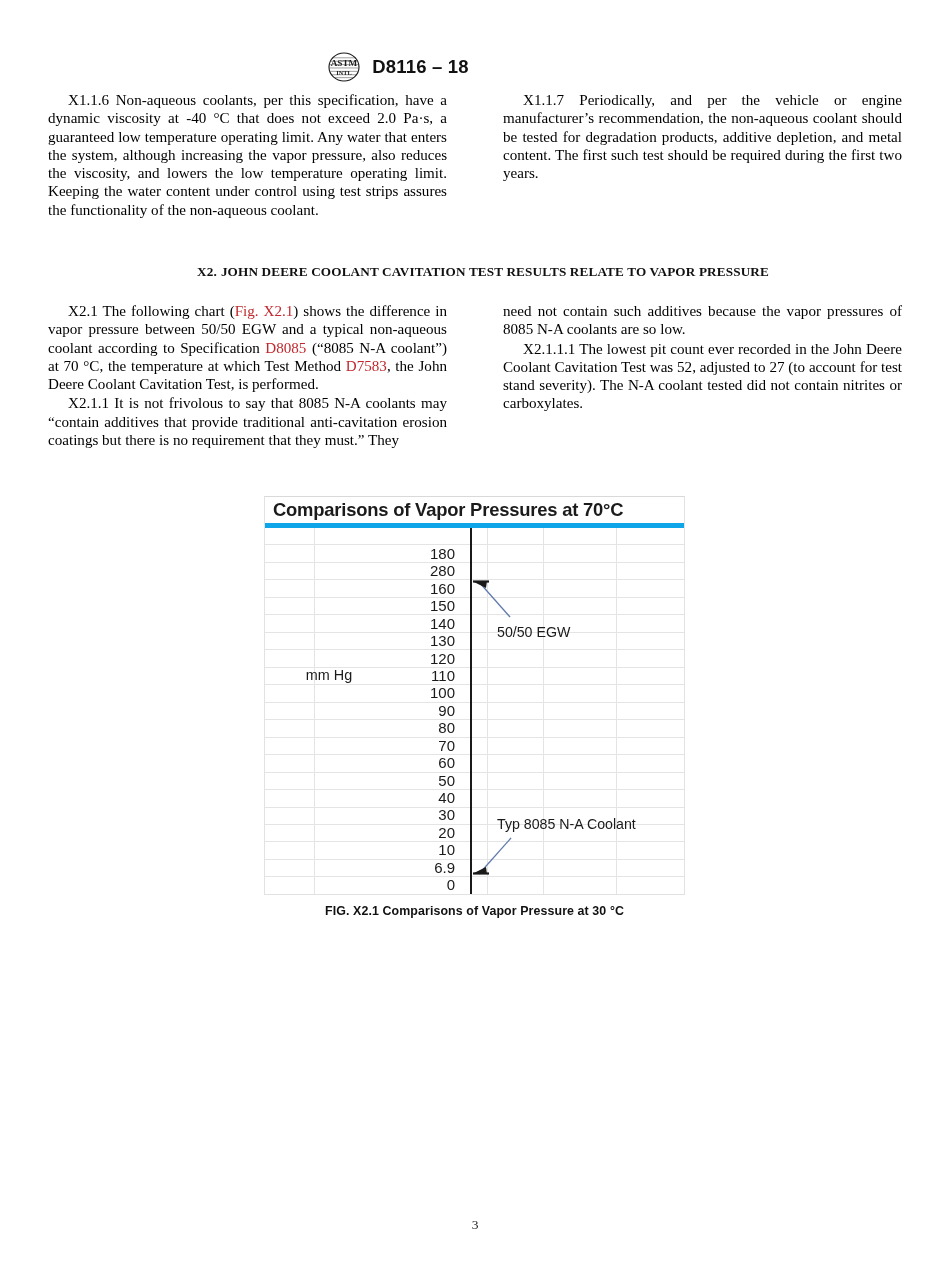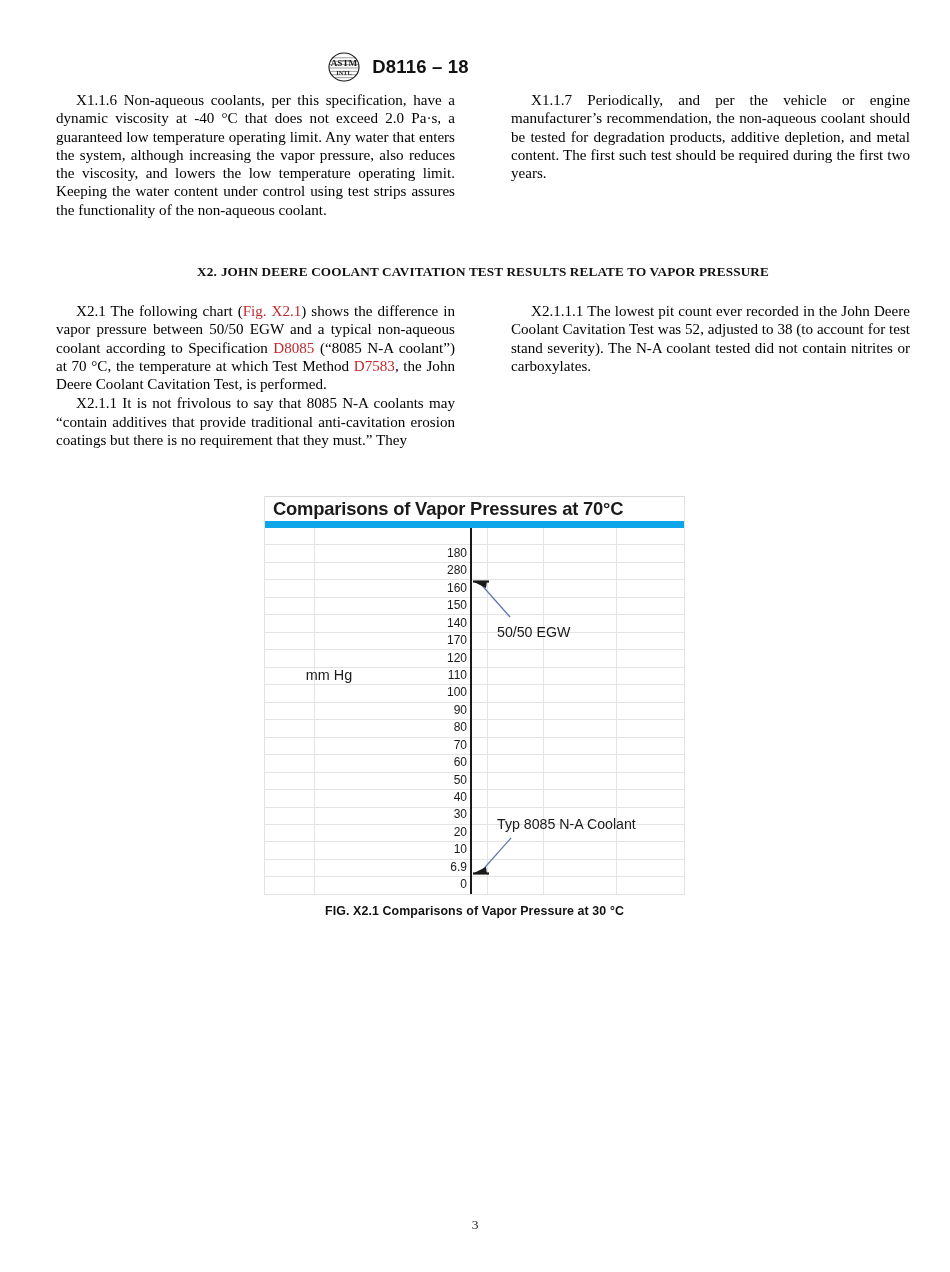--- a/index.html
+++ b/index.html
@@ -39,21 +39,21 @@
     font-weight: bold;
     font-size: 18.5px;
     letter-spacing: 0.2px;
     white-space: nowrap;
     color: #111;
   }
 
   
   .columns {
     position: absolute;
-    left: 56px;
+    left: 48px;
     width: 854px;
     display: flex;
     gap: 56px;
   }
   .col {
     width: 409px;
   }
   .block-1 { top: 91px; }
   .block-2 { top: 302px; }
 
@@ -98,21 +98,21 @@
   .chart-frame {
     position: relative;
     width: 419px;
     border: 1px solid #e2e2e2;
     border-top: 1px solid #d9d9d9;
     background: #ffffff;
     box-sizing: content-box;
   }
   .chart-title-row {
     height: 31px;
-    border-bottom: 7px solid #0ea5e9;
+    border-bottom: 5px solid #0ea5e9;
     display: flex;
     align-items: center;
     padding-left: 8px;
     box-sizing: border-box;
   }
   .chart-title {
     font-family: "Liberation Sans", "DejaVu Sans", sans-serif;
     font-weight: bold;
     font-size: 18.4px;
     letter-spacing: -0.2px;
@@ -159,25 +159,25 @@
     bottom: 0;
     left: 205px;
     width: 2.4px;
     background: #1a1a1a;
     z-index: 4;
   }
 
   
   .tick-label {
     position: absolute;
-    left: 120px;
+    left: 108px;
     width: 82px;
     text-align: right;
     font-family: "Liberation Sans", "DejaVu Sans", sans-serif;
-    font-size: 12px;
+    font-size: 15px;
     color: #1a1a1a;
     line-height: 17.4px;
     z-index: 3;
   }
   .unit-label {
     position: absolute;
     left: 10px;
     width: 108px;
     text-align: center;
     font-family: "Liberation Sans", "DejaVu Sans", sans-serif;
@@ -256,21 +256,22 @@
 <div class="section-heading">
   <span class="sec-num">X2.</span><span>JOHN DEERE COOLANT CAVITATION TEST RESULTS RELATE TO VAPOR PRESSURE</span>
 </div>
 
 <div class="columns block-2">
   <div class="col">
     <p class="para"><span>X2.1  The following chart (</span><span class="lnk">Fig. X2.1</span><span>) shows the difference in vapor pressure between 50/50 EGW and a typical non-aqueous coolant according to Specification </span><span class="lnk">D8085</span><span> (“8085 N-A coolant”) at 70 °C, the temperature at which Test Method </span><span class="lnk">D7583</span><span>, the John Deere Coolant Cavitation Test, is performed.</span></p>
     <p class="para">X2.1.1  It is not frivolous to say that 8085 N-A coolants may “contain additives that provide traditional anti-cavitation erosion coatings but there is no requirement that they must.” They</p>
   </div>
   <div class="col">
-    <p class="para">X2.1.1.1  The lowest pit count ever recorded in the John Deere Coolant Cavitation Test was 52, adjusted to 38 (to account for test stand severity). The N-A coolant tested did not contain nitrites or carboxylates.</p>
+    <p class="para noindent">need not contain such additives because the vapor pressures of 8085 N-A coolants are so low.</p>
+    <p class="para">X2.1.1.1  The lowest pit count ever recorded in the John Deere Coolant Cavitation Test was 52, adjusted to 27 (to account for test stand severity). The N-A coolant tested did not contain nitrites or carboxylates.</p>
   </div>
 </div>
 
 <div class="figure-wrap">
   <div class="chart-frame">
 
     <div class="chart-title-row">
       <span class="chart-title">Comparisons of Vapor Pressures at 70°C</span>
     </div>
 
@@ -305,21 +306,21 @@
       <div class="vline v4"></div>
 
       <div class="axis-line"></div>
 
       <div id="tick-layer">
           <div class="tick-label" style="top: 16.9429px;">180</div>
           <div class="tick-label" style="top: 34.3714px;">280</div>
           <div class="tick-label" style="top: 51.8px;">160</div>
           <div class="tick-label" style="top: 69.2286px; text-align: right;">150</div>
           <div class="tick-label" style="top: 86.6571px;">140</div>
-          <div class="tick-label" style="top: 104.086px;">170</div>
+          <div class="tick-label" style="top: 104.086px;">130</div>
           <div class="tick-label" style="top: 121.514px; text-align: right;">120</div>
           <div class="tick-label" style="top: 138.943px;">110</div>
           <div class="unit-label" style="top: 138.943px;">mm Hg</div>
           <div class="tick-label" style="top: 156.371px;">100</div>
           <div class="tick-label" style="top: 173.8px;">90</div>
           <div class="tick-label" style="top: 191.229px;">80</div>
           <div class="tick-label" style="top: 208.657px;">70</div>
           <div class="tick-label" style="top: 226.086px;">60</div>
           <div class="tick-label" style="top: 243.514px;">50</div>
           <div class="tick-label" style="top: 260.943px;">40</div>

